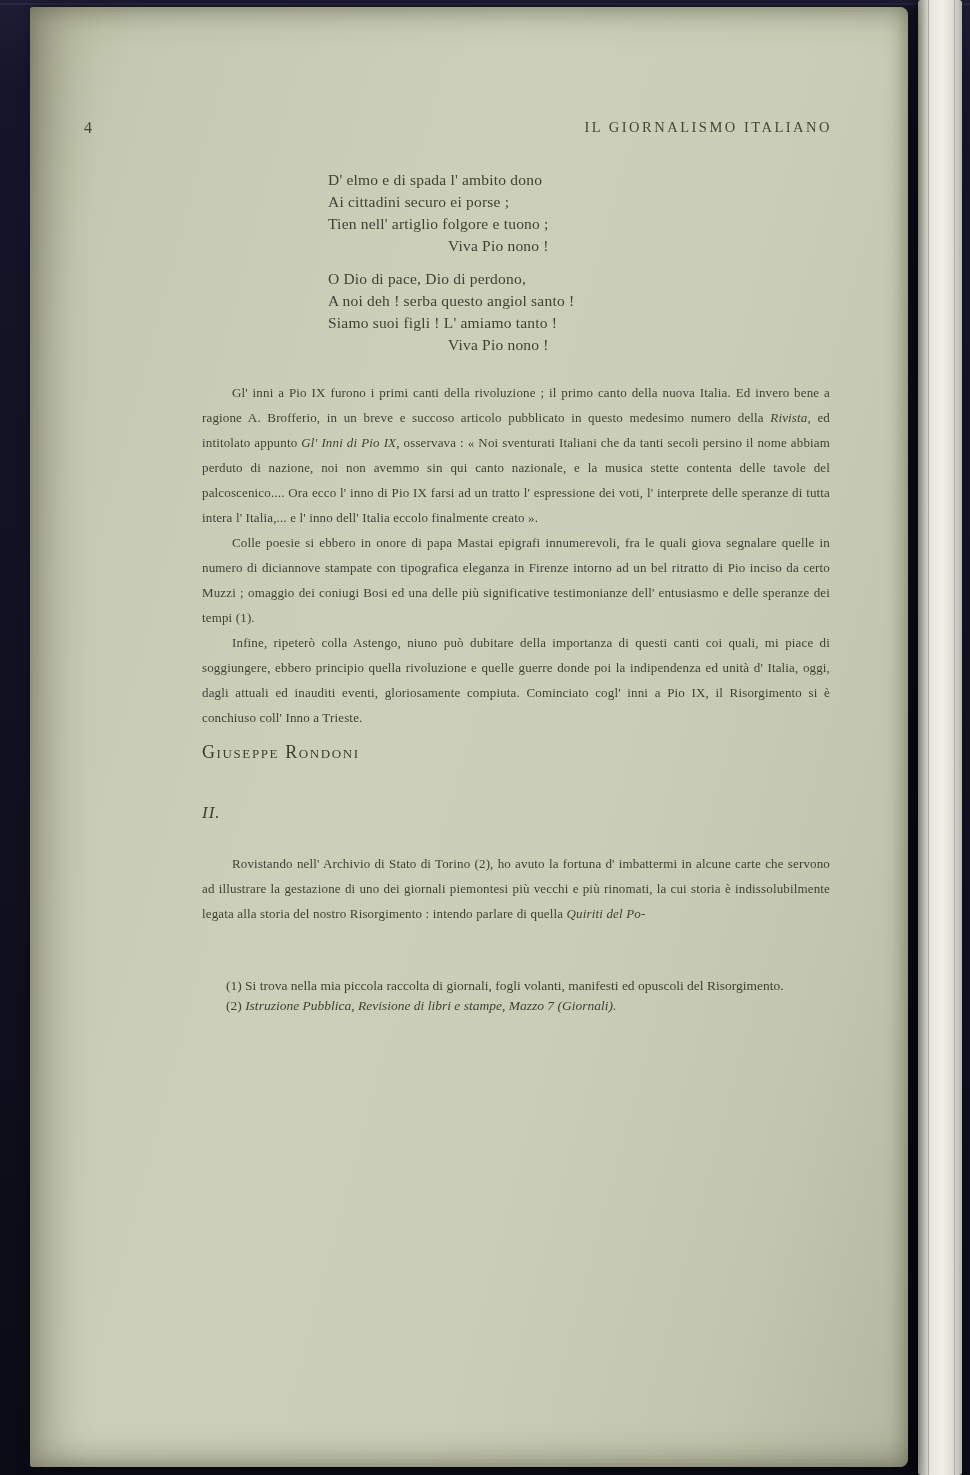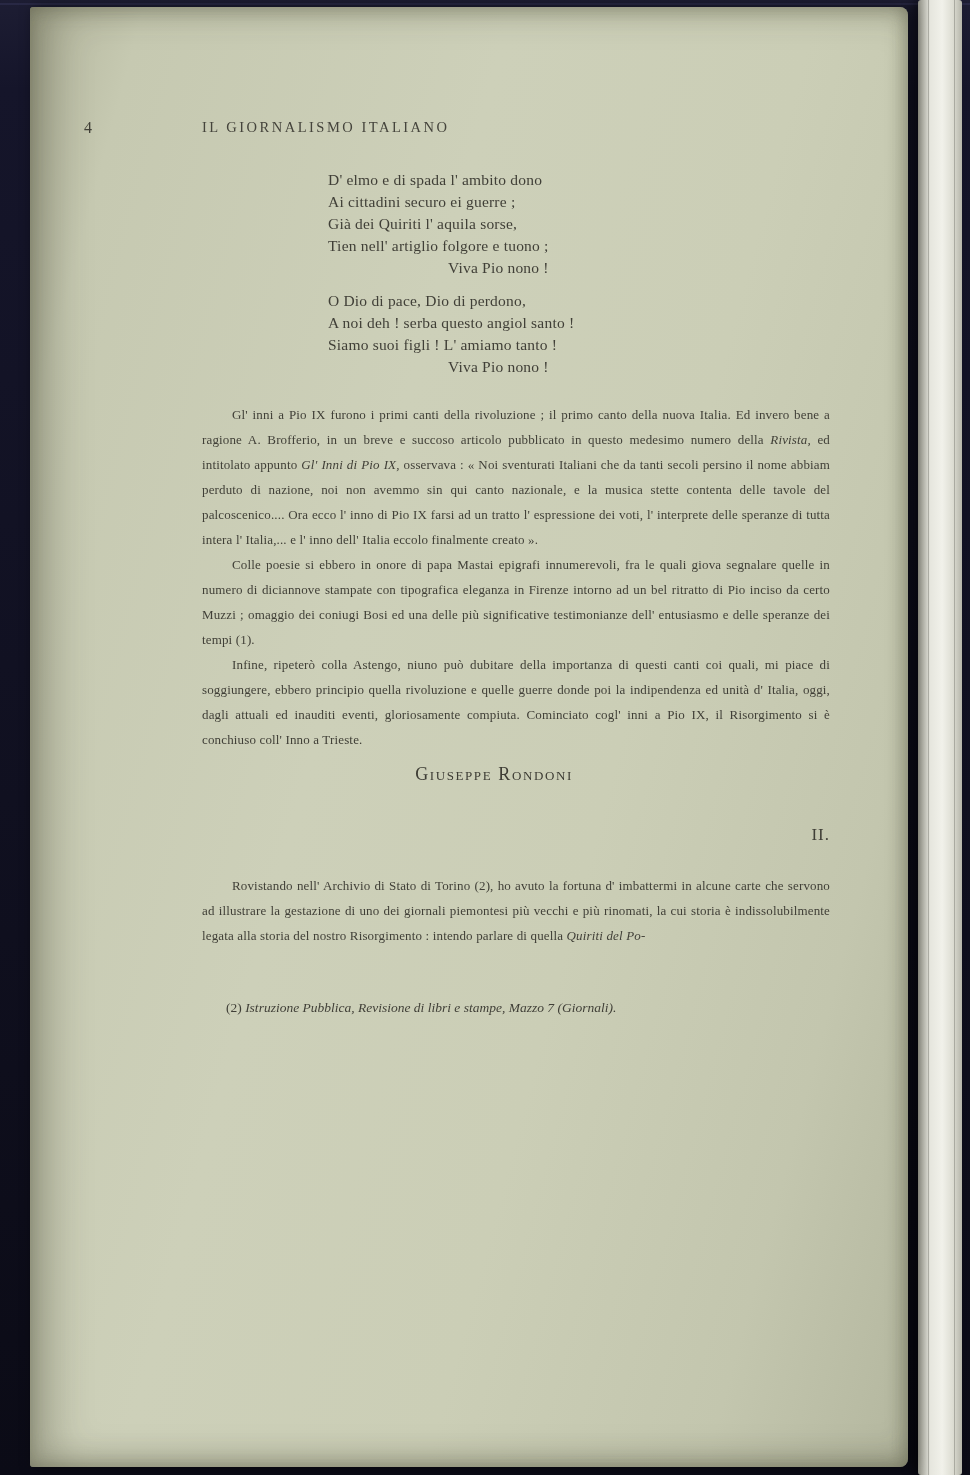--- a/index.html
+++ b/index.html
@@ -70,21 +70,21 @@
   }
   .pagenum {
     position: absolute;
     left: -118px;
     top: 0;
     font-size: 16px;
     letter-spacing: 0.5px;
   }
   .running-header {
     display: block;
-    text-align: left;
+    text-align: right;
     font-size: 14.5px;
     letter-spacing: 2.5px;
     color: #45443c;
   }
   .poem {
     margin-top: 28px;
     margin-left: 126px;
     font-size: 15.5px;
     line-height: 22px;
     letter-spacing: 0.2px;
@@ -99,33 +99,34 @@
     text-align: justify;
     letter-spacing: 0.15px;
   }
   .body-text.first-block { margin-top: 24px; }
   .para { text-indent: 30px; }
   .signature {
     width: 628px;
     margin-top: 12px;
     padding-right: 44px;
     box-sizing: border-box;
-    text-align: center;
+    text-align: left;
     font-variant: small-caps;
     font-size: 18px;
     letter-spacing: 1.6px;
     color: #3d3c34;
   }
   .section-heading {
     width: 628px;
-    text-align: right;
+    text-align: left;
     margin-top: 40px;
     margin-bottom: 28px;
     font-size: 17px;
     letter-spacing: 1px;
+    font-style: italic;
   }
   .footnote-area {
     width: 628px;
     margin-top: 50px;
     font-size: 13.5px;
     line-height: 19.5px;
     text-align: justify;
   }
   .footnote { text-indent: 24px; }
   i { font-style: italic; }
@@ -145,22 +146,21 @@
     <div class="page-inner">
 
       <div class="header-row">
         <span class="pagenum">4</span>
         <span class="running-header">IL GIORNALISMO ITALIANO</span>
       </div>
 
       <div class="poem">
         <div class="stanza">
             <div class="poem-line">D' elmo e di spada l' ambito dono</div>
-            <div class="poem-line">Ai cittadini securo ei guerre ;</div>
-            <div class="poem-line">Già dei Quiriti l' aquila sorse,</div>
+            <div class="poem-line">Ai cittadini securo ei porse ;</div>
             <div class="poem-line">Tien nell' artiglio folgore e tuono ;</div>
             <div class="poem-line">Viva Pio nono !</div>
           </div>
         <div class="stanza">
             <div class="poem-line">O Dio di pace, Dio di perdono,</div>
             <div class="poem-line">A noi deh ! serba questo angiol santo !</div>
             <div class="poem-line">Siamo suoi figli ! L' amiamo tanto !</div>
             <div class="poem-line">Viva Pio nono !</div>
           </div>
       </div>
@@ -173,18 +173,19 @@
 
       <div class="signature">Giuseppe Rondoni</div>
 
       <div class="section-heading">II.</div>
 
       <div class="body-text">
           <div class="para"><span>Rovistando nell' Archivio di Stato di Torino (2), ho avuto la fortuna d' imbattermi in alcune carte che servono ad illustrare la gestazione di uno dei giornali piemontesi più vecchi e più rinomati, la cui storia è indissolubilmente legata alla storia del nostro Risorgimento : intendo parlare di quella </span><i>Quiriti del Po-</i></div>
         </div>
 
       <div class="footnote-area">
+          <div class="footnote"><span>(1) Si trova nella mia piccola raccolta di giornali, fogli volanti, manifesti ed opuscoli del Risorgimento.</span></div>
           <div class="footnote"><span>(2) </span><i>Istruzione Pubblica, Revisione di libri e stampe, Mazzo 7 (Giornali).</i></div>
         </div>
 
     </div>
   </div>
 </div>
 
 </body></html>

